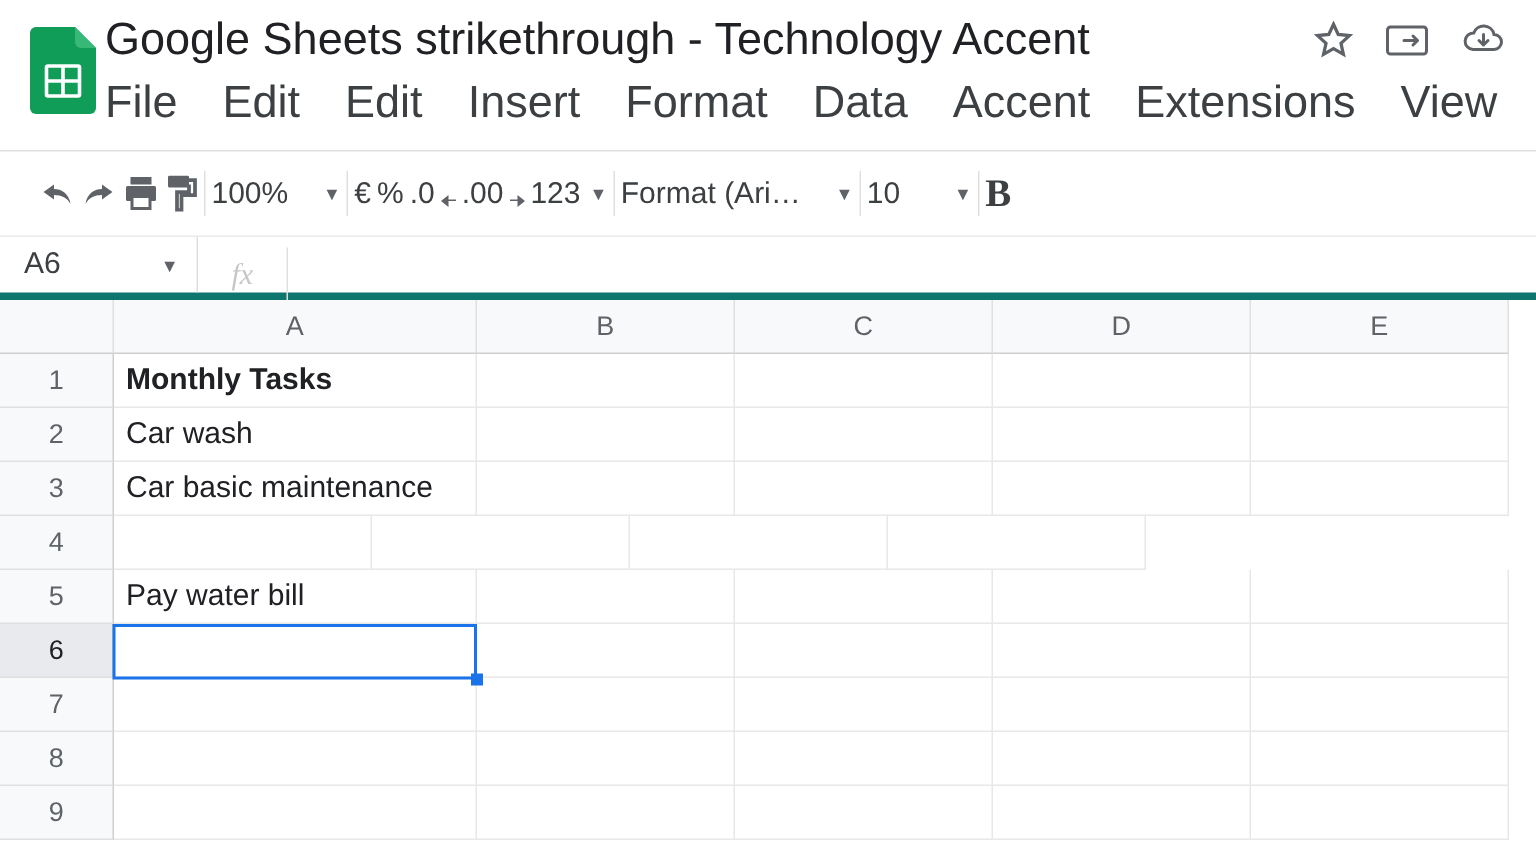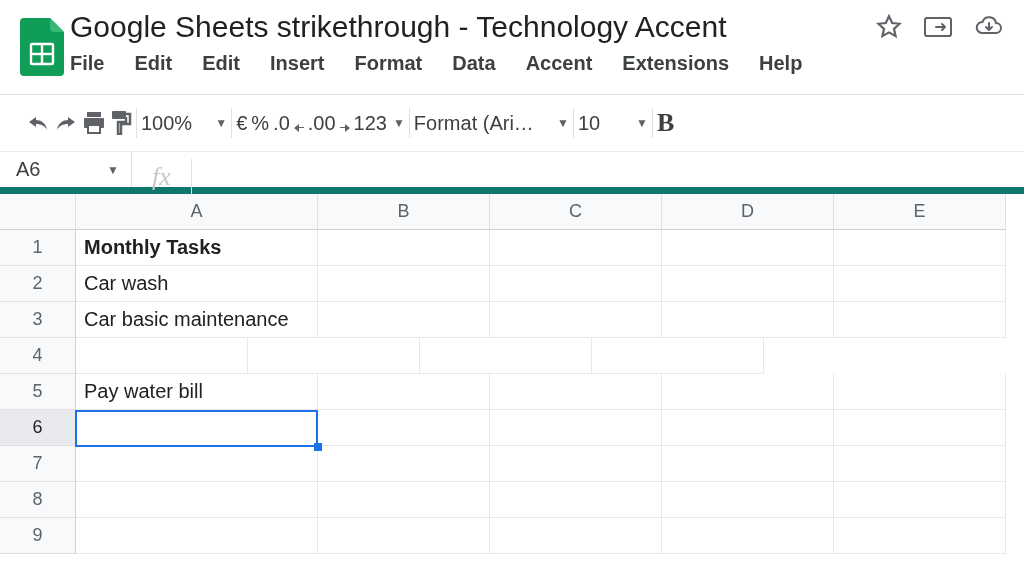--- a/index.html
+++ b/index.html
@@ -7,40 +7,40 @@
 
   
   .header { display: flex; align-items: flex-start; padding: 10px 14px 0 14px; }
   .logo { width: 56px; height: 70px; display: flex; align-items: flex-start; justify-content: center; padding-top: 8px; }
   .title-area { flex: 1; display: flex; flex-direction: column; }
   .title-row { display: flex; align-items: center; gap: 18px; }
   .doc-title { font-size: 30px; font-weight: 400; color: #202124; letter-spacing: 0px; white-space: nowrap; }
   .title-icons { display: flex; gap: 22px; margin-left: auto; padding-right: 6px; }
   .title-icons span { color: #5f6368; display: inline-flex; align-items: center; }
 
-  .menu-row { display: flex; align-items: center; gap: 30px; padding-top: 8px; font-size: 20px; color: #3c4043; font-weight: bold; }
+  .menu-row { display: flex; align-items: center; gap: 30px; padding-top: 8px; font-size: 30px; color: #3c4043; }
   .menu-row span { cursor: pointer; }
   .last-edit { margin-left: auto; text-decoration: underline; color: #80868b; white-space: nowrap; }
 
   .divider { border-bottom: 1px solid #e0e0e0; margin-top: 14px; }
 
   
   .toolbar { display: flex; align-items: center; height: 56px; padding: 0 26px; gap: 4px; font-size: 20px; color: #5f6368; }
   .toolbar .sep { width: 1px; height: 30px; background: #e0e0e0; }
   .tb-btn { display: inline-flex; align-items: center; gap: 6px; color: #5f6368; cursor: pointer; }
   .tb-txt { color: #3c4043; font-size: 20px; }
   .caret { font-size: 12px; color: #5f6368; }
   .bold-b { font-family: "Times New Roman", serif; font-weight: 700; font-size: 26px; color: #3c4043; padding-right: 4px; }
 
   .divider2 { border-bottom: 1px solid #e8eaed; }
 
   
-  .fx-row { display: flex; align-items: center; height: 42px; border-bottom: 7px solid #0f766e; }
+  .fx-row { display: flex; align-items: center; height: 42px; border-bottom: 5px solid #0f766e; }
   .name-box { width: 132px; height: 100%; display: flex; align-items: center; justify-content: space-between; padding: 0 12px 0 16px; font-size: 20px; color: #3c4043; border-right: 1px solid #e0e0e0; }
-  .fx-label { width: 60px; text-align: center; font-style: italic; font-family: serif; font-size: 26px; color: #c7c7c7; border-right: 1px solid #e0e0e0; height: 100%; display:flex; align-items:center; justify-content:center;margin-top:14px;}
+  .fx-label { width: 60px; text-align: center; font-style: italic; font-family: serif; font-size: 20px; color: #c7c7c7; border-right: 1px solid #e0e0e0; height: 100%; display:flex; align-items:center; justify-content:center;margin-top:14px;}
   .fx-input { flex: 1; height: 100%; }
 
   
   .sheet { display: flex; flex-direction: column; }
   .col-headers { display: flex; height: 36px; }
   .corner { width: 76px; background: #f8f9fa; border-right: 1px solid #e0e0e0; border-bottom: 1px solid #cfcfcf; }
   .col-head { flex: 0 0 auto; display:flex; align-items:center; justify-content:center; font-size: 18px; color: #5f6368; background: #f8f9fa; border-right: 1px solid #e0e0e0; border-bottom: 1px solid #cfcfcf; }
   .col-A { width: 242px; }
   .col-o { width: 172px; }
 
@@ -95,21 +95,21 @@
     </div>
     <div class="menu-row">
       <span>File</span>
       <span>Edit</span>
       <span>Edit</span>
       <span>Insert</span>
       <span>Format</span>
       <span>Data</span>
       <span>Accent</span>
       <span>Extensions</span>
-      <span>Help</span>
+      <span>View</span>
     </div>
   </div>
 </div>
 <div class="divider"></div>
 
 <div class="toolbar">
   <span class="tb-btn">
     <svg width="24" height="20" viewBox="0 0 24 20" fill="#5f6368">
         <path d="M10 4L3 9l7 5v-3c5 0 9 2 11 6-1-7-6-10-11-10V4z"></path>
       </svg>

